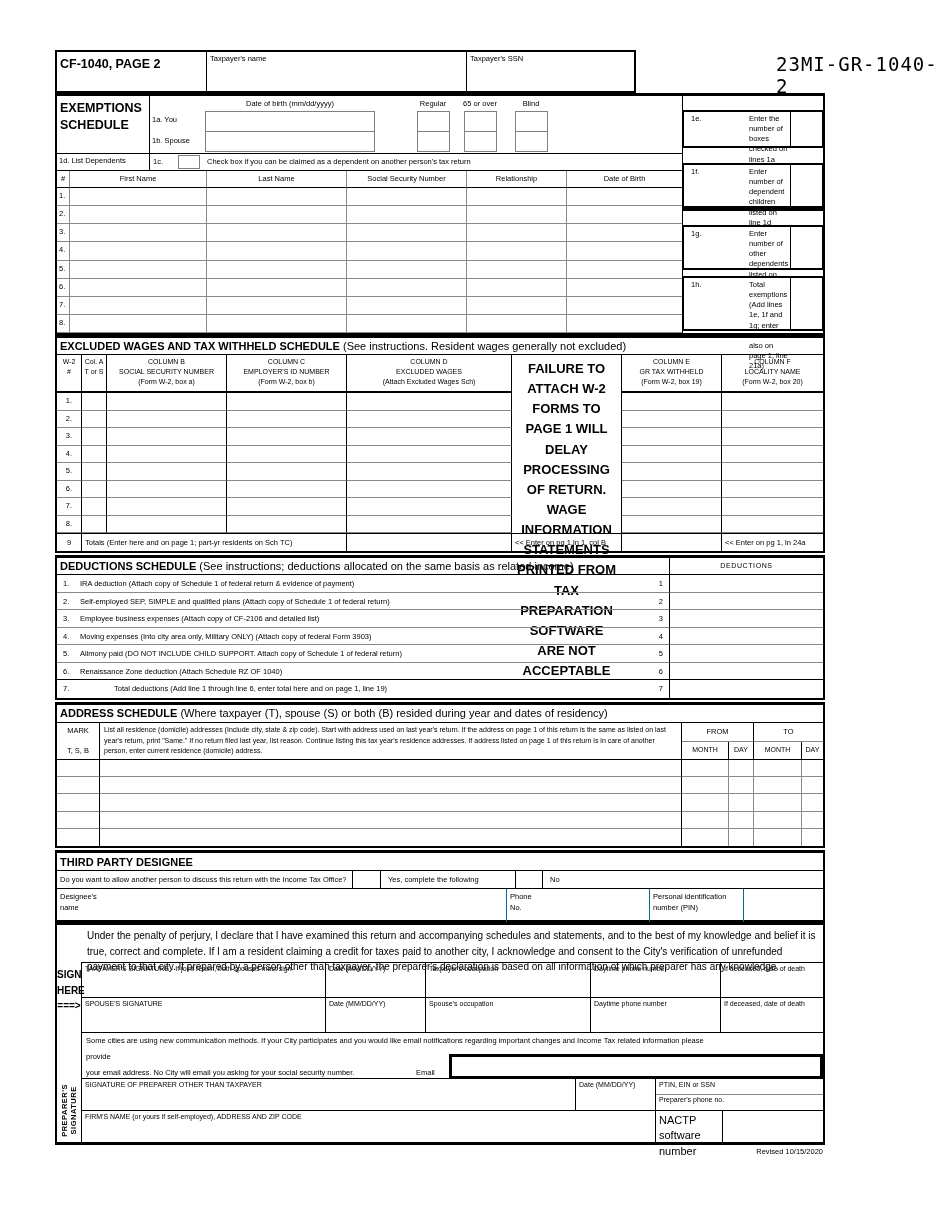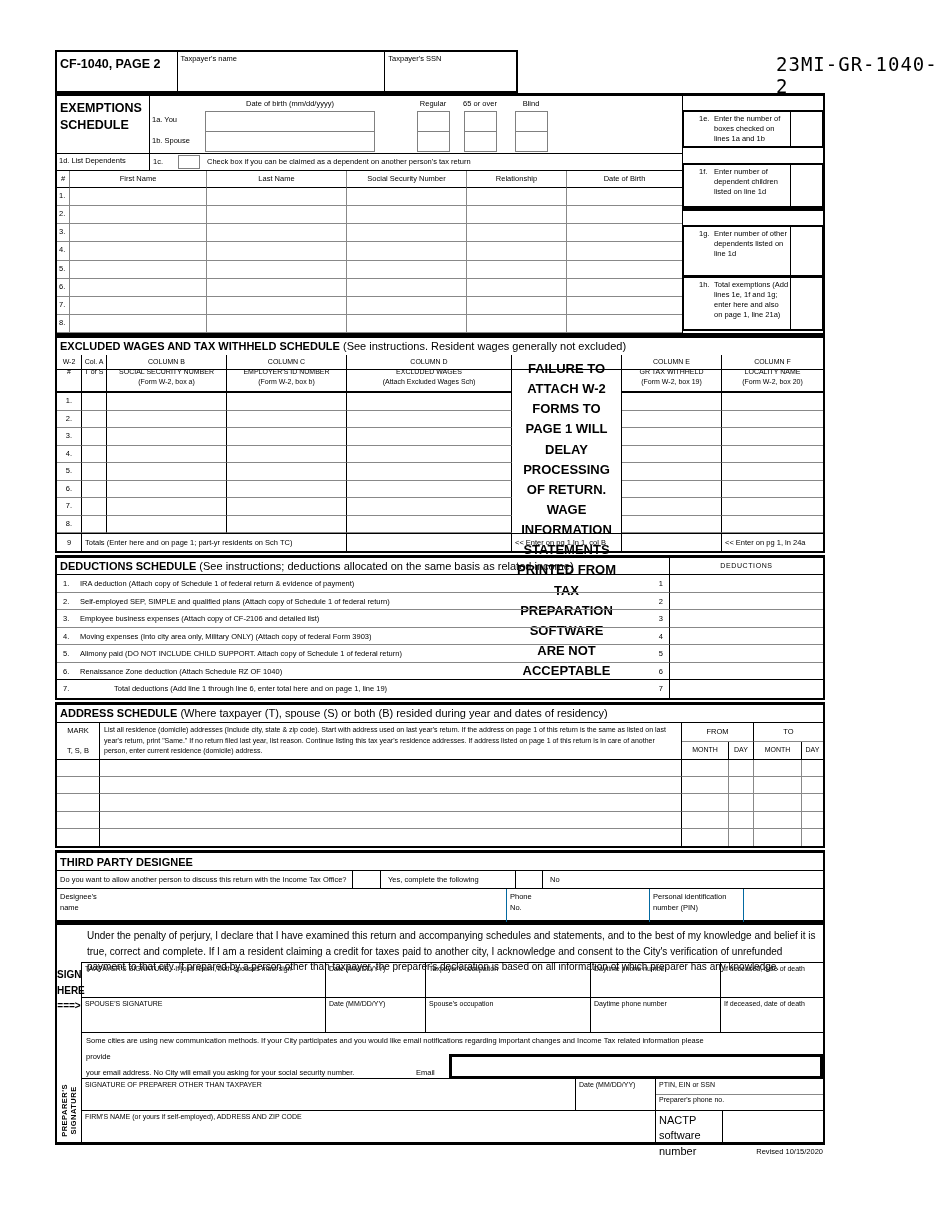--- a/index.html
+++ b/index.html
@@ -2,21 +2,21 @@
 <html><head>
 <meta charset="utf-8">
 <style>
   * { box-sizing: border-box; margin:0; padding:0; }
   body { background:#fff; }
   .page { position:relative; width:950px; height:1230px; background:#fff;
           font-family:"Liberation Sans","DejaVu Sans",sans-serif; color:#000; font-size:7.5px; overflow:hidden; }
   .abs { position:absolute; }
 
   
-  .hdr-box { top:50px; left:55px; width:463px; height:43px; border:2px solid #000; display:flex; }
+  .hdr-box { top:50px; left:55px; width:581px; height:43px; border:2px solid #000; display:flex; }
   .hdr-title { width:150px; border-right:1px solid #000; font-size:12.5px; font-weight:bold; padding:5px 3px; }
   .hdr-cell { border-right:1px solid #000; font-size:7.5px; padding:2px 3px; }
   .hdr-name { width:260px; }
   .hdr-ssn  { width:163px; border-right:none; }
   .form-id { top:53px; left:776px; font-family:"DejaVu Sans Mono","Liberation Mono",monospace;
              font-size:19px; letter-spacing:1px; }
 
   
   .sec { left:55px; width:770px; border:2px solid #000; border-top-width:3px; }
   #exemptions { top:93px; height:242px; }
@@ -28,29 +28,29 @@
   .cbh { top:3px; text-align:center; }
   .inbox { border:1px solid #808080; background:#fff; }
   .dep-grid { left:0; top:74px; width:625px; height:163px; display:grid;
               grid-template-columns:13px 137px 140px 120px 100px 115px;
               grid-template-rows:17px repeat(8,1fr); border-top:1px solid #000; }
   .dep-h { border-right:1px solid #888; border-bottom:1px solid #000; text-align:center; padding-top:3px; }
   .dep-n { border-right:1px solid #888; border-bottom:1px solid #888; padding:3px 0 0 2px; }
   .dep-c { border-right:1px solid #888; border-bottom:1px solid #888; }
   .ex-right { left:625px; top:0; width:141px; height:237px; border-left:1px solid #000; }
   .exb { position:absolute; left:-1px; width:142px; border:2px solid #000; display:flex; background:#fff; }
-  .exb .bl { flex:1; display:flex; padding:2px 1px 0 15px; line-height:1.35; }
+  .exb .bl { flex:1; display:flex; padding:2px 1px 0 7px; line-height:1.35;gap:43px; }
   .exb .bnum { width:15px; }
   .exb .btext { flex:1; }
   .exb .bin { width:32px; border-left:1px solid #000; }
   .ex-sep { position:absolute; left:-1px; top:112px; width:142px; height:3px; background:#000; }
 
   
   #excluded { top:335px; height:218px; }
-  .bar { height:32px; border-bottom:1px solid #000; padding:2px 0 0 3px; font-size:11px; white-space:nowrap; }
+  .bar { height:17px; border-bottom:1px solid #000; padding:2px 0 0 3px; font-size:11px; white-space:nowrap; }
   .bar b { font-size:11px; }
   .xw-grid { left:0; top:17px; width:766px; height:196px; display:grid;
              grid-template-columns:25px 25px 120px 120px 165px 110px 100px 101px;
              grid-template-rows:38px repeat(8,17.5px) 18px; }
   .xw-h { border-right:1px solid #000; border-bottom:2px solid #000; text-align:center;
           font-size:7px; line-height:1.4; padding-top:2px; }
   .xw-n { border-right:1px solid #000; border-bottom:1px solid #888; text-align:center; padding-top:3px; }
   .xw-c { border-right:1px solid #000; border-bottom:1px solid #888; }
   .xw-warn { grid-column:6; grid-row:1/10; border-right:1px solid #000; font-weight:bold; font-size:13px;
              text-align:center; padding:4px 5px 0 5px; line-height:1.55; }
@@ -231,21 +231,21 @@
         <div class="bin"></div>
       </div>
       <div class="exb" style="top:67px;height:45px;">
         <div class="bl">
             <span class="bnum">1f.</span>
             <span class="btext">Enter number of dependent children listed on line 1d</span>
           </div>
         <div class="bin"></div>
       </div>
       <div class="ex-sep"></div>
-      <div class="exb" style="top:129px;height:52px;">
+      <div class="exb" style="top:129px;height:45px;">
         <div class="bl">
             <span class="bnum">1g.</span>
             <span class="btext">Enter number of other dependents listed on line 1d</span>
           </div>
         <div class="bin"></div>
       </div>
       <div class="exb" style="top:180px;height:55px;">
         <div class="bl">
             <span class="bnum">1h.</span>
             <span class="btext">Total exemptions (Add lines 1e, 1f and 1g; enter here and also on page 1, line 21a)</span>

